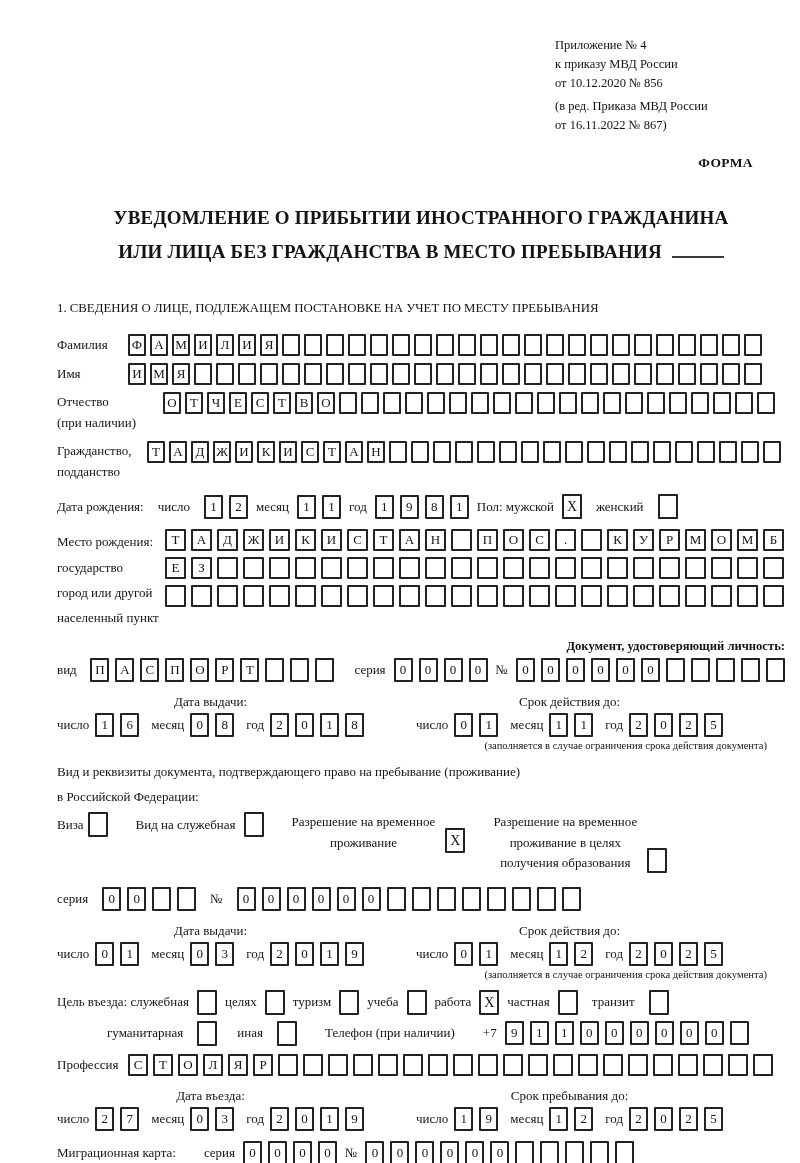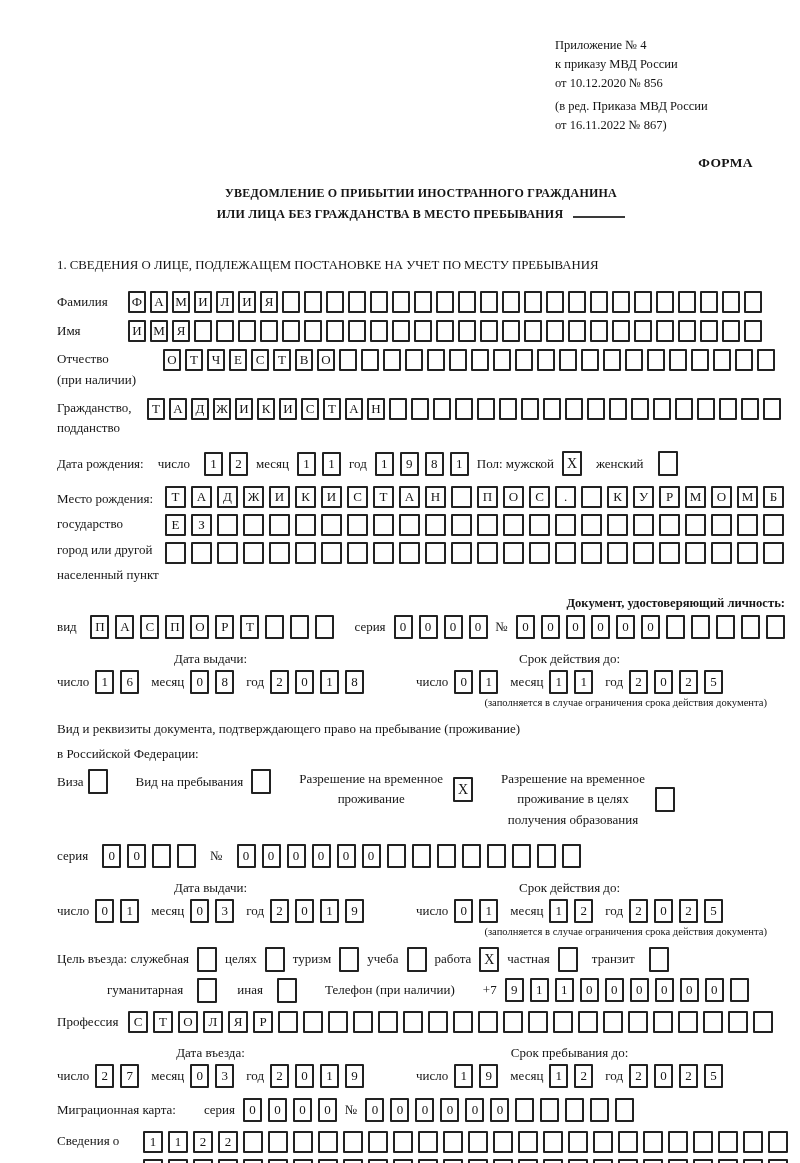--- a/index.html
+++ b/index.html
@@ -3,21 +3,21 @@
 <meta charset="utf-8">
 <style>
   html,body{margin:0;padding:0;background:#fff;}
   body{width:800px;height:1163px;overflow:hidden;color:#141414;
        font-family:"Liberation Serif","DejaVu Serif",serif;font-size:13px;}
   .page{box-sizing:border-box;width:800px;height:1163px;padding:36px 15px 0 57px;border-radius:10px;}
 
   .hdr{margin-left:auto;width:230px;line-height:1.5;font-size:12.5px;}
   .hdr .gap{margin-top:5px;}
   .forma{text-align:right;padding-right:32px;font-weight:bold;margin-top:20px;font-size:13.5px;letter-spacing:.4px;}
-  .title{text-align:center;font-weight:bold;font-size:12px;margin-top:12px;line-height:1.8;letter-spacing:.2px;}
+  .title{text-align:center;font-weight:bold;font-size:19px;margin-top:30px;line-height:1.8;letter-spacing:.2px;}
   .blank{display:inline-block;width:52px;border-bottom:2px solid #3a3a3a;margin-left:10px;height:0.9em;}
   .sec{font-weight:normal;margin-top:32px;font-size:12.8px;}
 
   .row{display:flex;align-items:flex-start;margin-top:7px;white-space:nowrap;}
   .lbl{flex:none;line-height:22px;}
   .lbl.multi{line-height:1.6;}
   .cellrow{display:inline-flex;gap:4px;flex:none;}
   .cell{box-sizing:border-box;border:2px solid #222;border-radius:1px;width:18px;height:22px;
         text-align:center;font-size:13px;line-height:18px;background:#fff;}
   .cells-lg{gap:5px;} .cells-lg .cell{width:20px;}
@@ -34,21 +34,21 @@
   .dategroup .cellrow{margin-right:12px;}
   .datecols{display:flex;margin-top:12px;}
   .dc{display:flex;flex-direction:column;}
   .dc-h{text-align:center;margin-bottom:3px;}
   .dc-right{margin-left:52px;}
   .note{font-size:10.6px;text-align:right;padding-right:18px;margin-top:3px;}
 
   .doc-h{text-align:right;font-weight:bold;font-size:12.6px;margin-top:8px;}
   .plain{margin-top:9px;line-height:1.8;}
   .visa-row{display:flex;align-items:flex-start;margin-top:4px;}
-  .visa-item{display:flex;align-items:center;}
+  .visa-item{display:flex;align-items:flex-end;}
   .visa-item .txt{line-height:25px;margin-right:8px;}
   .visa-item .txtc{text-align:center;line-height:1.55;margin-right:10px;}
   .sp8{width:8px;flex:none;} .sp14{width:14px;flex:none;} .sp20{width:20px;flex:none;} .sp28{width:28px;flex:none;}
 </style>
 </head>
 <body>
 
 <div class="page">
 
   <div class="hdr">
@@ -436,21 +436,21 @@
 
   <div class="visa-row">
     <div class="visa-item">
       <span class="txt" style="margin-right:4px;">Виза</span>
       <span class="cellrow cb">
           <span class="cell"></span>
         </span>
     </div>
     <span class="sp28"></span>
     <div class="visa-item">
-      <span class="txt">Вид на пребывания</span>
+      <span class="txt">Вид на служебная</span>
       <span class="cellrow cb">
           <span class="cell"></span>
         </span>
     </div>
     <span class="sp28"></span>
     <div class="visa-item">
       <span class="txtc">
         <div>Разрешение на временное</div>
         <div>проживание</div>
       </span>

